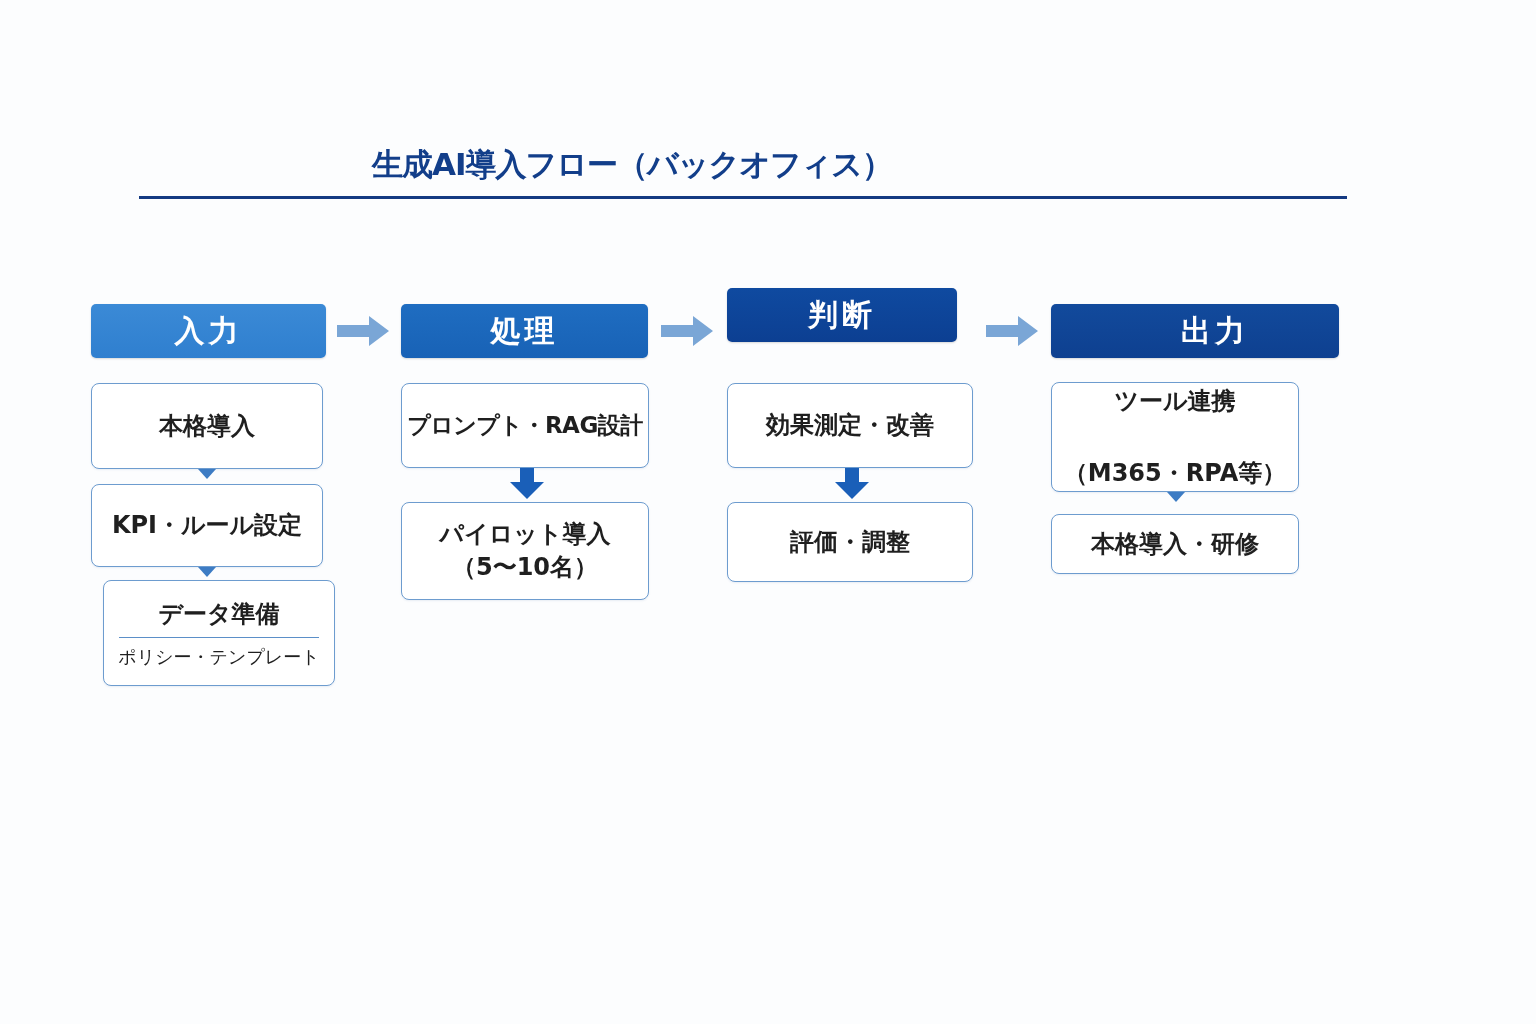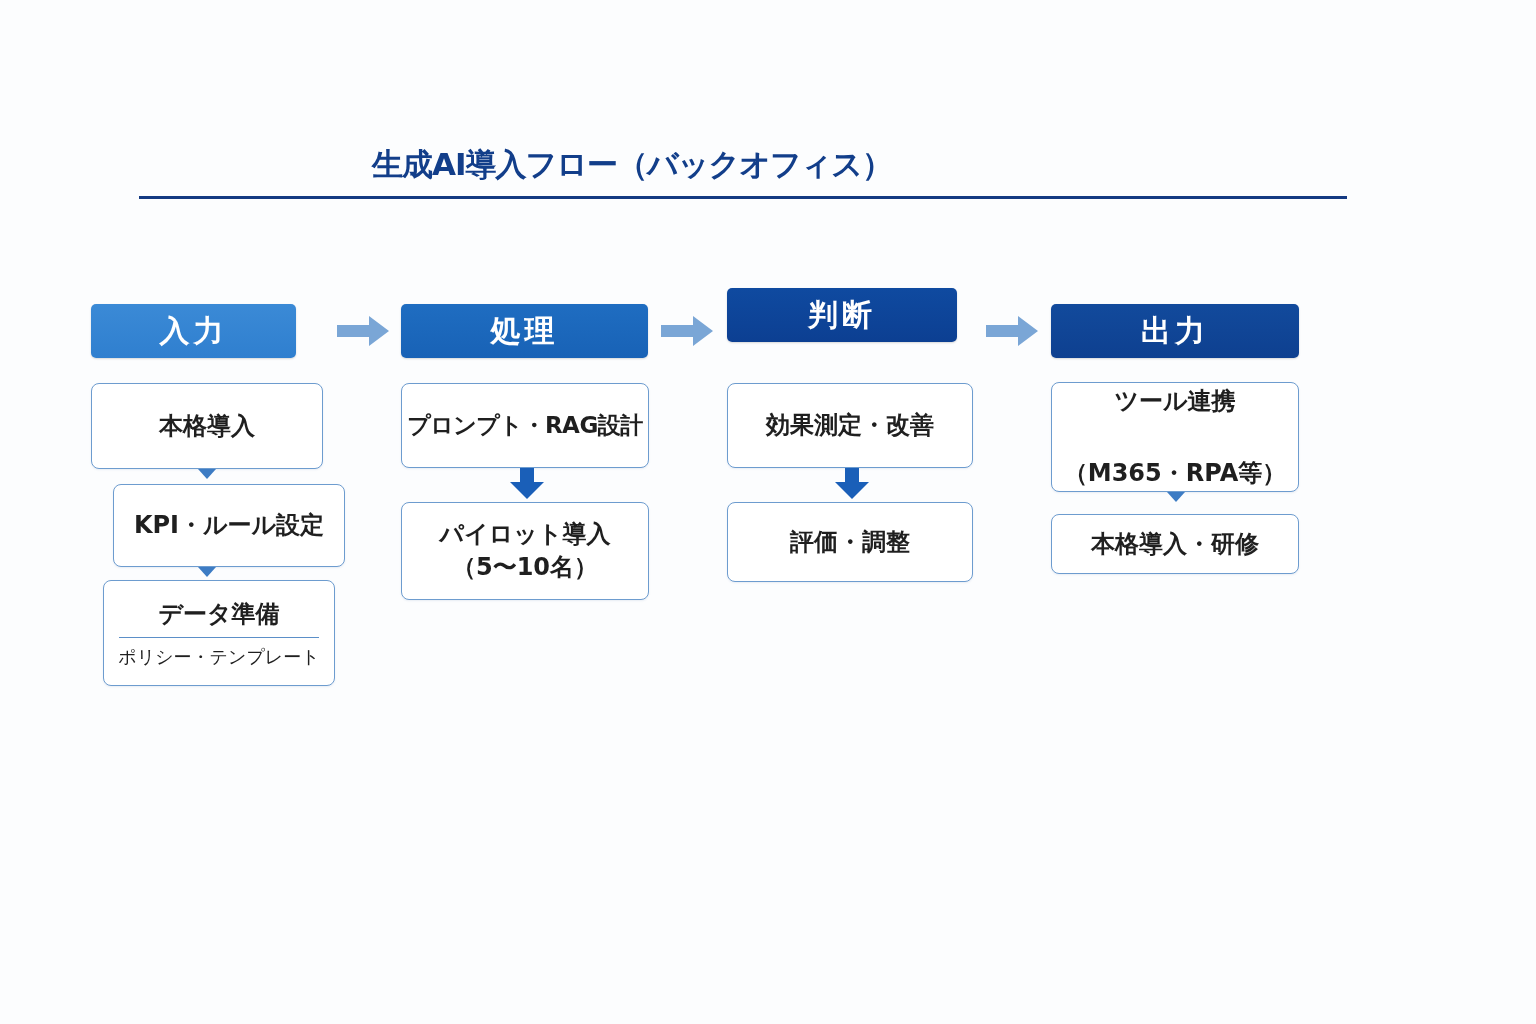--- a/index.html
+++ b/index.html
@@ -17,24 +17,24 @@
     .title-rule {
       position: absolute; left: 139px; top: 196px; width: 1208px; height: 3px;
       background: #143a82;
     }
     .header {
       position: absolute; height: 54px; border-radius: 5px;
       color: #fff; font-weight: bold; font-size: 30px;
       display: flex; align-items: center; justify-content: center;
       letter-spacing: 4px; box-shadow: 0 1px 2px rgba(0,0,0,0.15);
     }
-    .h-input  { left: 91px;  top: 304px; width: 205px; background: linear-gradient(#3b8ad6, #2f7fcf); }
+    .h-input  { left: 91px;  top: 304px; width: 235px; background: linear-gradient(#3b8ad6, #2f7fcf); }
     .h-proc   { left: 401px; top: 304px; width: 247px; background: linear-gradient(#1f6dc1, #1862b6); }
     .h-judge  { left: 727px; top: 288px; width: 230px; background: linear-gradient(#0f4aa0, #0c3f92); }
-    .h-output { left: 1051px; top: 304px; width: 248px; background: linear-gradient(#124a9c, #0e4090); }
+    .h-output { left: 1051px; top: 304px; width: 248px; background: linear-gradient(#124a9c, #0e4090); padding-left: 40px; }
 
     .harrow { position: absolute; width: 52px; height: 30px; top: 316px; }
     .harrow svg { display: block; }
 
     .box {
       position: absolute; background: #fff; border: 1.5px solid #6d9ccf;
       border-radius: 8px; box-sizing: border-box;
       display: flex; flex-direction: column; align-items: center; justify-content: center;
       text-align: center; font-size: 24px; font-weight: bold; color: #1f1f1f;
       line-height: 33px; box-shadow: 0 1px 2px rgba(60,100,160,0.10);
@@ -74,21 +74,21 @@
 <div class="harrow" style="left:986px">
   <svg width="52" height="30" viewBox="0 0 52 30">
       <polygon points="0,9 32,9 32,0 52,15 32,30 32,21 0,21" fill="#7aa6d6"></polygon>
     </svg>
 </div>
 
 <div class="box" style="left:91px; top:383px; width:232px; height:86px;">
   <span>本格導入</span>
 </div>
 <div class="tri" style="left:198px; top:469px;"></div>
-<div class="box" style="left:91px; top:484px; width:232px; height:83px;margin-left:22px;">
+<div class="box" style="left:91px; top:484px; width:232px; height:83px;">
   <span>KPI・ルール設定</span>
 </div>
 <div class="tri" style="left:198px; top:567px;"></div>
 <div class="box" style="left:103px; top:580px; width:232px; height:106px;">
   <span>データ準備</span>
   <div class="sub-rule"></div>
   <span class="sub">ポリシー・テンプレート</span>
 </div>
 
 <div class="box" style="left:401px; top:383px; width:248px; height:85px; font-size:23px; letter-spacing:-0.5px;">

